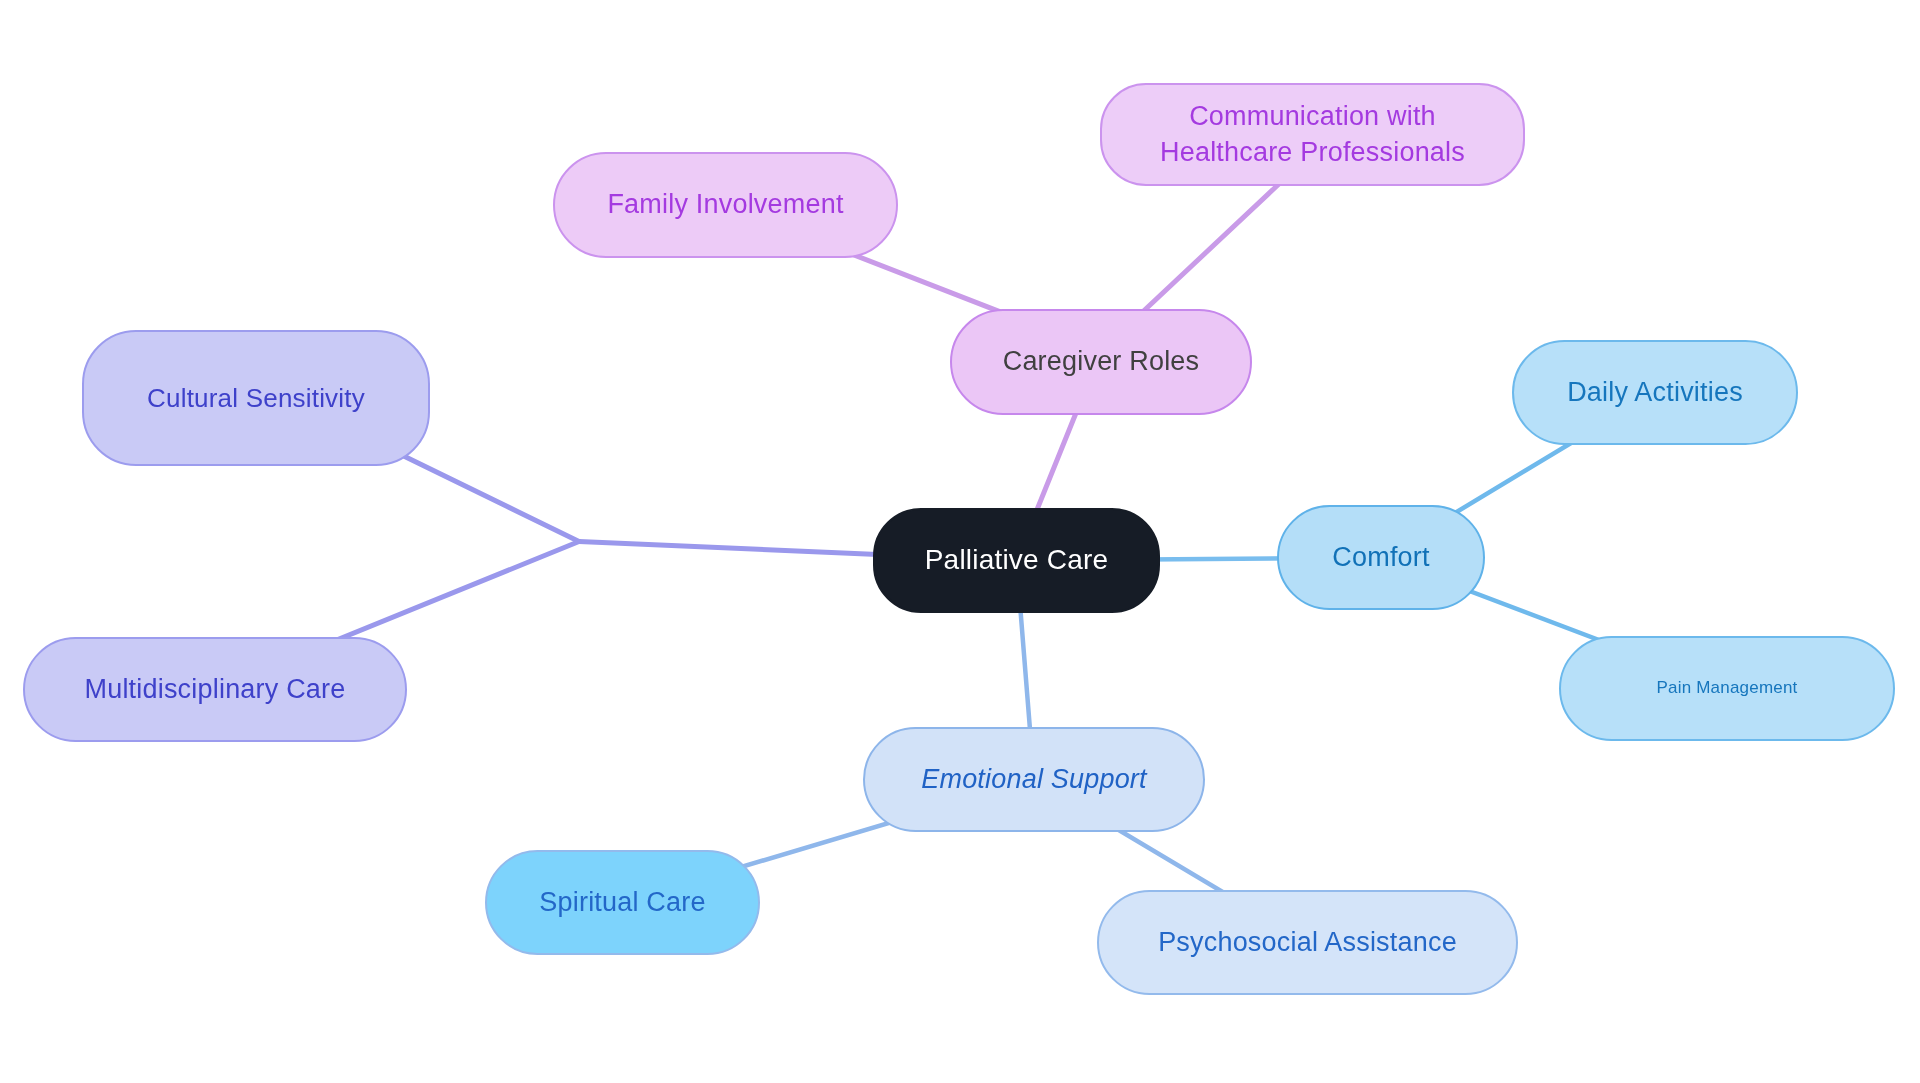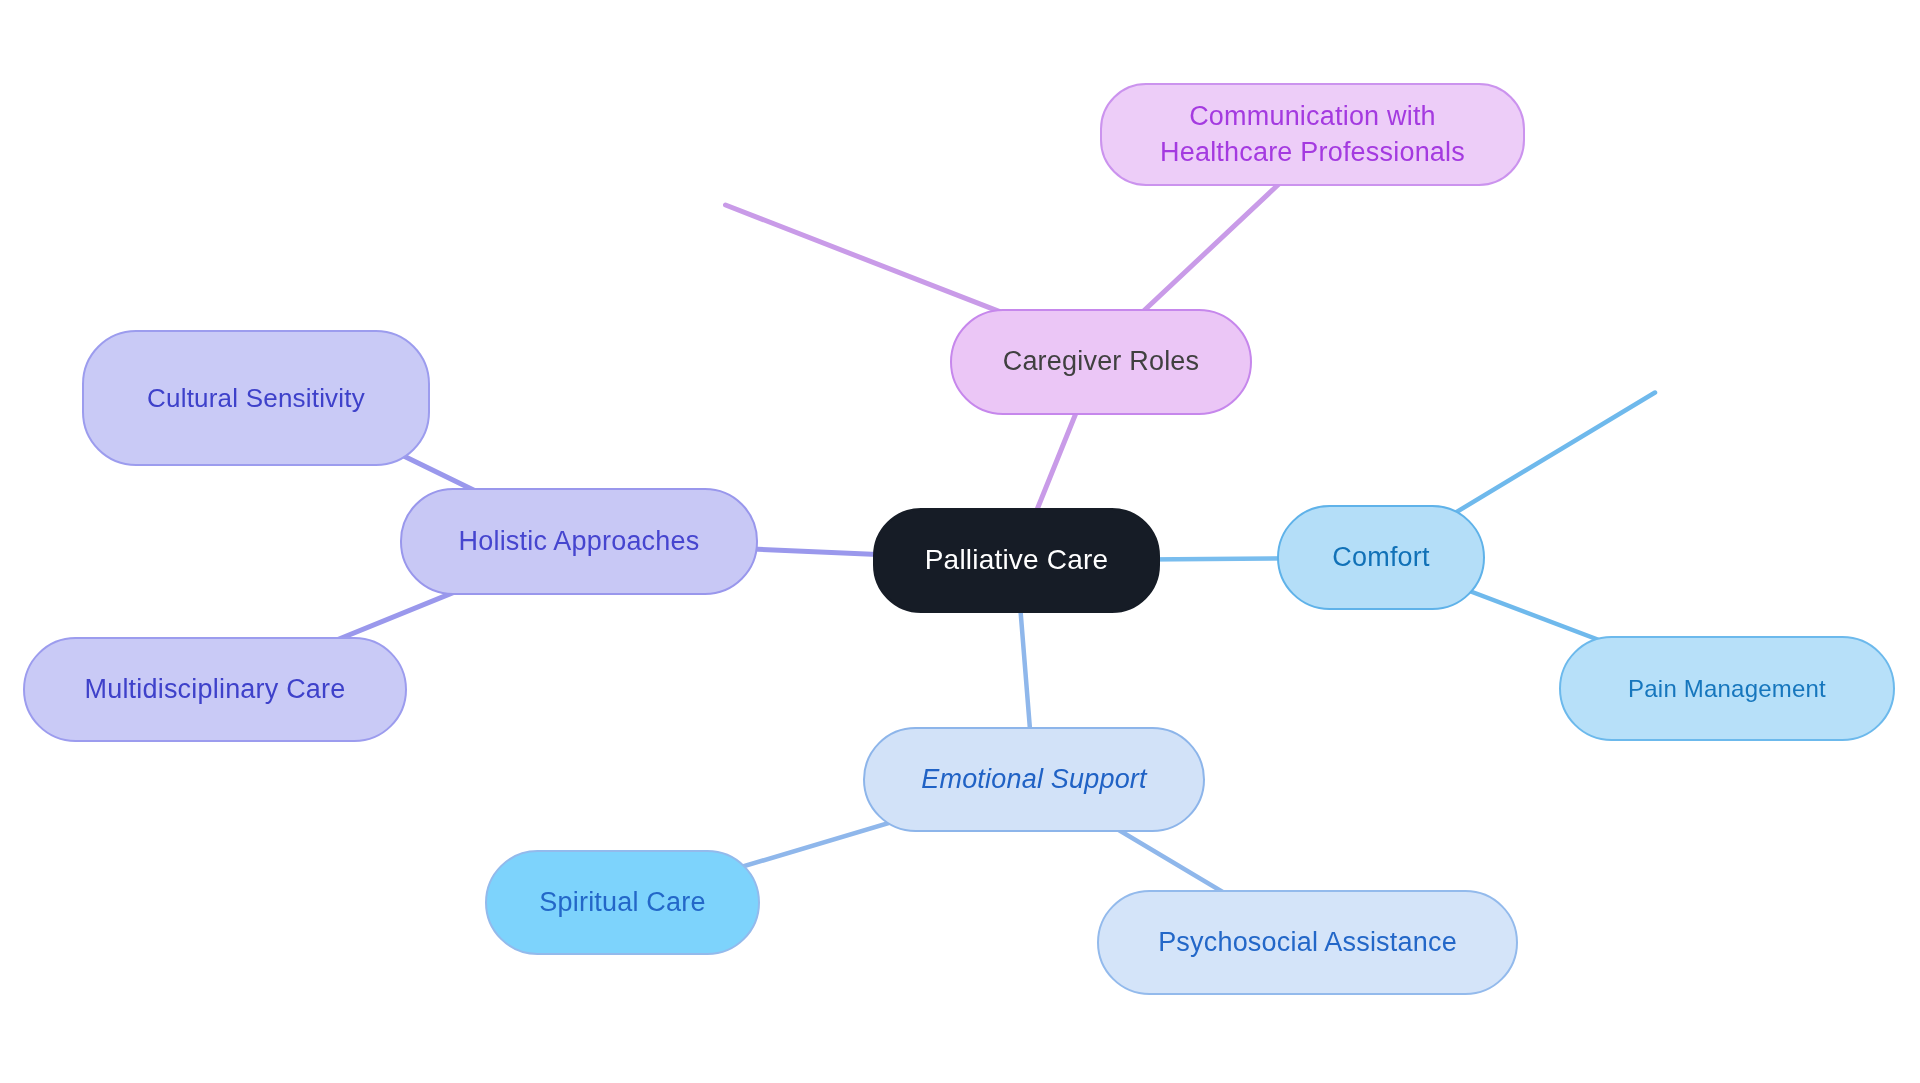--- a/index.html
+++ b/index.html
@@ -65,36 +65,39 @@
       <line x1="1034" y1="779.5" x2="622.5" y2="902.5" stroke="#8fb7eb" stroke-width="4.5" stroke-linecap="round"></line>
       <line x1="1034" y1="779.5" x2="1307.5" y2="942.5" stroke="#8fb7eb" stroke-width="4.5" stroke-linecap="round"></line>
     </svg>
   <div id="nodes-layer">
       <div class="node node-center" style="left: 873px; top: 508px; width: 287px; height: 105px; background: rgb(22, 28, 38); border-color: rgb(22, 28, 38); border-radius: 48px; color: rgb(255, 255, 255); font-size: 28px;">
         <span class="node-label">Palliative Care</span>
       </div>
       <div class="node node-branch" style="left: 950px; top: 309px; width: 302px; height: 106px; background: rgb(235, 198, 246); border-color: rgb(198, 135, 236); border-radius: 53px; color: #404040; font-size: 27px;">
         <span class="node-label">Caregiver Roles</span>
       </div>
+      <div class="node node-leaf" style="left: 553px; top: 152px; width: 345px; height: 106px; background: rgb(237, 203, 247); border-color: rgb(203, 147, 238); border-radius: 53px; color: rgb(164, 58, 224); font-size: 27px;">
+        <span class="node-label">Family Involvement</span>
+      </div>
       <div class="node node-leaf" style="left: 1100px; top: 83px; width: 425px; height: 103px; background: rgb(237, 205, 248); border-color: rgb(203, 147, 238); border-radius: 46px; color: rgb(164, 58, 224); font-size: 27px;">
         <span class="node-label">Communication with Healthcare Professionals</span>
-      </div>
-      <div class="node node-branch" style="left: 400px; top: 488px; width: 358px; height: 107px; background: rgb(200, 200, 245); border-color: rgb(153, 151, 236); border-radius: 53px; color: rgb(70, 69, 207); font-size: 27px;">
-        <span class="node-label">Holistic Approaches</span>
       </div>
       <div class="node node-leaf" style="left: 82px; top: 330px; width: 348px; height: 136px; background: rgb(201, 202, 246); border-color: rgb(156, 156, 238); border-radius: 54px; color: rgb(62, 65, 202); font-size: 26px;">
         <span class="node-label">Cultural Sensitivity</span>
       </div>
       <div class="node node-leaf" style="left: 23px; top: 637px; width: 384px; height: 105px; background: rgb(201, 202, 246); border-color: rgb(156, 156, 238); border-radius: 53px; color: rgb(62, 65, 202); font-size: 27px;">
         <span class="node-label">Multidisciplinary Care</span>
       </div>
       <div class="node node-branch" style="left: 1277px; top: 505px; width: 208px; height: 105px; background: rgb(180, 222, 248); border-color: rgb(95, 178, 233); border-radius: 53px; color: rgb(17, 113, 183); font-size: 27px;">
         <span class="node-label">Comfort</span>
       </div>
-      <div class="node node-leaf" style="left: 1559px; top: 636px; width: 336px; height: 105px; background: rgb(183, 224, 249); border-color: rgb(108, 185, 236); border-radius: 53px; color: rgb(22, 118, 189); font-size: 24px;">
+      <div class="node node-leaf" style="left: 1512px; top: 340px; width: 286px; height: 105px; background: rgb(183, 224, 249); border-color: rgb(108, 185, 236); border-radius: 53px; color: rgb(22, 118, 189); font-size: 27px;">
+        <span class="node-label">Daily Activities</span>
+      </div>
+      <div class="node node-leaf" style="left: 1559px; top: 636px; width: 336px; height: 105px; background: rgb(183, 224, 249); border-color: rgb(108, 185, 236); border-radius: 53px; color: rgb(22, 118, 189); font-size: 17px;">
         <span class="node-label">Pain Management</span>
       </div>
       <div class="node node-branch" style="left: 863px; top: 727px; width: 342px; height: 105px; background: rgb(210, 226, 248); border-color: rgb(141, 181, 234); border-radius: 53px; color: rgb(32, 98, 197); font-size: 27px; font-style: italic;">
         <span class="node-label">Emotional Support</span>
       </div>
       <div class="node node-leaf" style="left: 485px; top: 850px; width: 275px; height: 105px; background: #7dd3fc; border-color: rgb(147, 186, 236); border-radius: 53px; color: rgb(35, 103, 200); font-size: 27px;">
         <span class="node-label">Spiritual Care</span>
       </div>
       <div class="node node-leaf" style="left: 1097px; top: 890px; width: 421px; height: 105px; background: rgb(212, 228, 249); border-color: rgb(147, 186, 236); border-radius: 53px; color: rgb(35, 103, 200); font-size: 27px;">
         <span class="node-label">Psychosocial Assistance</span>

